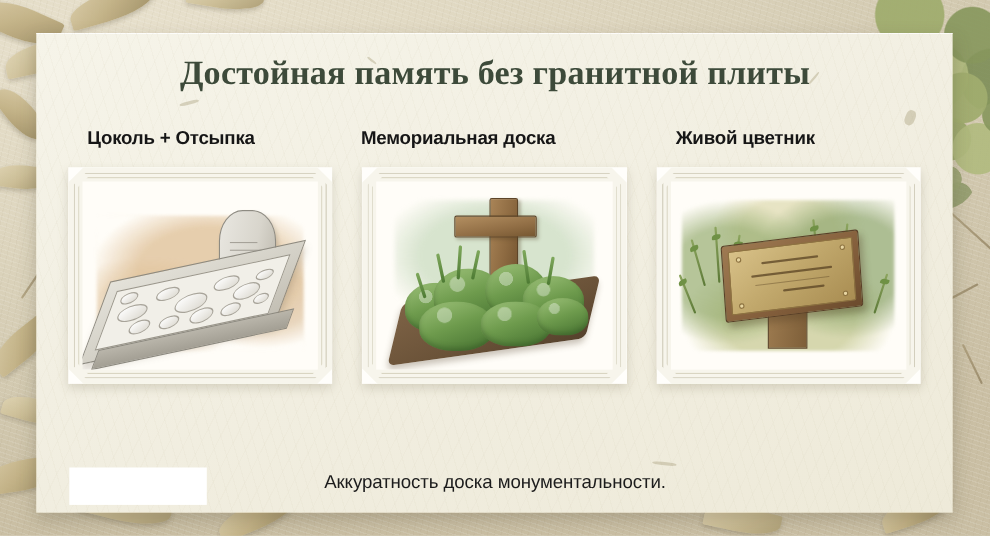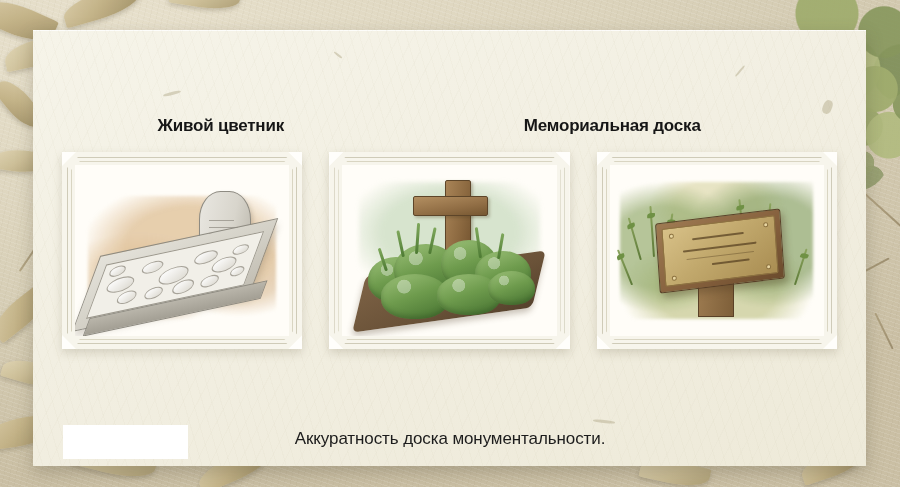--- a/index.html
+++ b/index.html
@@ -188,24 +188,26 @@
 
   <div class="panel">
     <div class="panel-fibers"></div>
     <div class="fleck" style="left:130px;top:62px;width:18px;height:3px;transform:rotate(-14deg);"></div>
     <div class="fleck" style="left:300px;top:24px;width:10px;height:2px;transform:rotate(38deg);"></div>
     <div class="fleck" style="left:700px;top:40px;width:14px;height:2px;transform:rotate(-50deg);"></div>
     <div class="fleck" style="left:560px;top:390px;width:22px;height:3px;transform:rotate(6deg);"></div>
     <div class="fleck" style="left:790px;top:70px;width:9px;height:14px;transform:rotate(22deg);"></div>
   </div>
 
+  <div class="title">Достойная память без гранитной плиты</div>
 
   <div class="headers">
+    <div class="col-head">Цоколь + Отсыпка</div>
+    <div class="col-head">Мемориальная доска</div>
     <div class="col-head">Живой цветник</div>
-    <div class="col-head">Мемориальная доска</div>
   </div>
 
   <div class="cards">
 
     <div class="card">
       <div class="frame-outer"></div>
       <div class="frame-line-a"></div>
       <div class="frame-line-b"></div>
       <div class="art">
         <div class="sand"></div>

